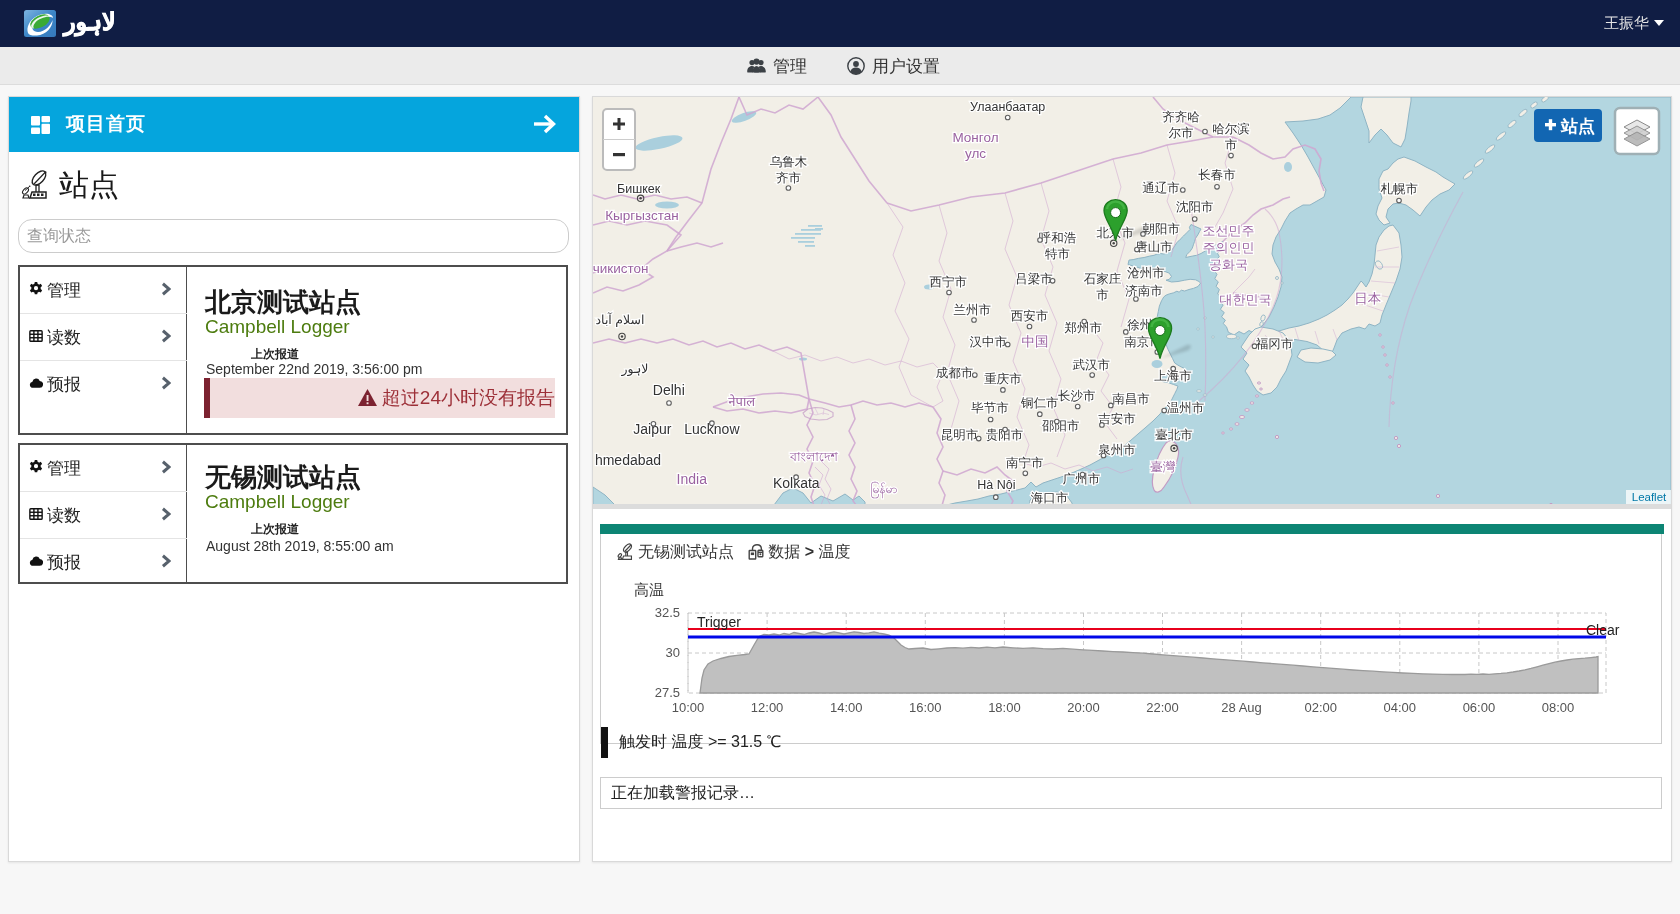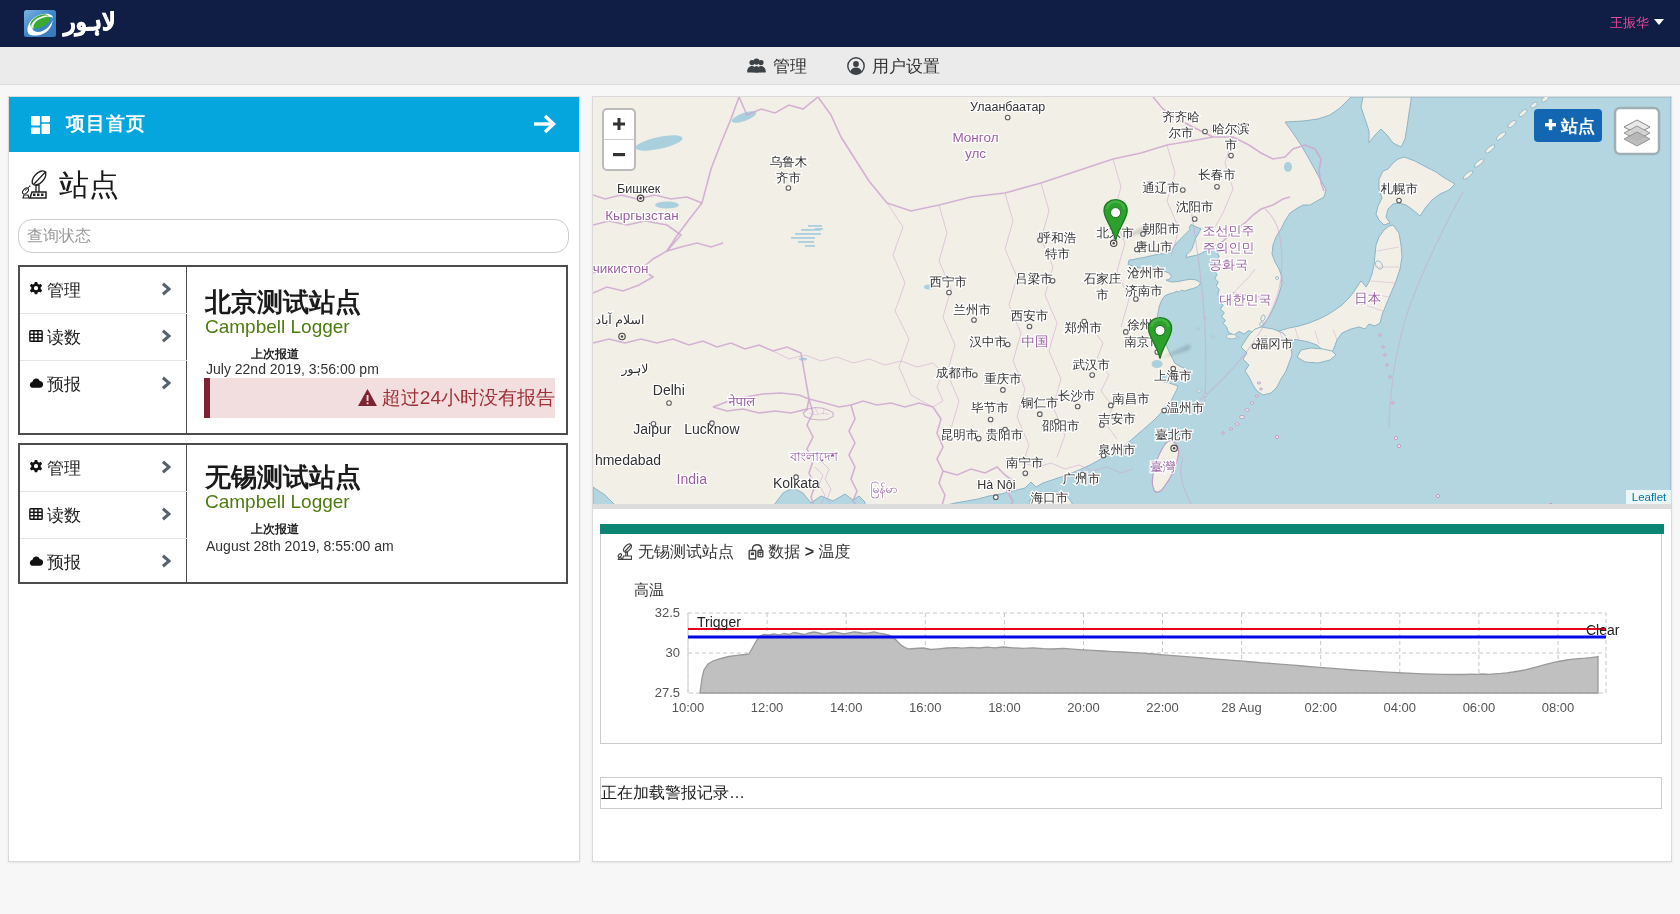--- a/index.html
+++ b/index.html
@@ -2,21 +2,21 @@
 <html lang="zh"><head>
 <meta charset="utf-8">
 <style>
   * { margin:0; padding:0; box-sizing:border-box; }
   html,body { width:1680px; height:914px; font-family:"Liberation Sans",sans-serif; background:#f7f7f7; overflow:hidden; position:relative; }
   .abs { position:absolute; }
   
   #topbar { left:0; top:0; width:1680px; height:47px; background:#101d44; }
   #logo { left:24px; top:10px; }
   #brand { left:64px; top:8px; color:#fff; font-size:24px; font-weight:900; letter-spacing:7px; -webkit-text-stroke:0.7px #fff; }
-  #user { right:16px; top:14px; color:#ec4899; font-size:13px; }
+  #user { right:16px; top:14px; color:#e5e5e5; font-size:15px; }
   #user .caret { display:inline-block; width:0; height:0; border-left:5px solid transparent; border-right:5px solid transparent; border-top:6px solid #fff; margin-left:5px; vertical-align:2px;}
   
   #nav2 { left:0; top:47px; width:1680px; height:38px; background:#ebebeb; border-bottom:1px solid #dcdcdc; }
   #nav2 .items { position:absolute; left:0; top:0; width:1680px; height:38px; font-size:17px; color:#333; }
   #nav2 .it { position:absolute; top:0; height:38px; display:flex; align-items:center; gap:7px; }
   
   #lpanel { left:8px; top:96px; width:572px; height:766px; background:#fff; border:1px solid #d9d9d9; box-shadow:0 1px 2px rgba(0,0,0,.08); }
   #lhead { left:0; top:0; width:570px; height:55px; background:#05a5dd; color:#fff;font-weight:bold; }
   #lhead .ttl { position:absolute; left:57px; top:14px; font-size:19px; letter-spacing:1px; }
   #sitehdr { left:12px; top:72px; }
@@ -37,21 +37,21 @@
   
   #rpanel { left:592px; top:96px; width:1080px; height:766px; background:#fff; border:1px solid #d9d9d9; box-shadow:0 1px 2px rgba(0,0,0,.08); }
   #mapbox { left:0px; top:0px; width:1078px; height:412px; overflow:hidden; background:#f2efe7; }
   #chartpanel { left:7px; top:427px; width:1062px; height:220px; border:1px solid #ccc; background:#fff; }
   #tealbar { left:-1px; top:-1px; width:1064px; height:10px; background:#0d8574; }
   #crumb { left:16px; top:17px; font-size:16px; color:#333; }
   #hightemp { left:33px; top:56px; font-size:15px; color:#333; }
   #triglegend { left:-1px; top:202px; width:1064px; height:31px; }
   #triglegend .bar { position:absolute; left:1px; top:0; width:7px; height:31px; background:#111; }
   #triglegend .txt { position:absolute; left:19px; top:5px; font-size:16px; color:#222; }
-  #loadbox { left:7px; top:680px; width:1062px; height:32px; border:1px solid #ccc; background:#fff; font-size:16px; color:#222; line-height:30px; }
+  #loadbox { left:7px; top:680px; width:1062px; height:32px; border:1px solid #ccc; background:#fff; font-size:16px; color:#222; line-height:30px; padding-left:10px; }
 </style>
 </head>
 <body>
 
   <div class="abs" id="topbar">
     <svg class="abs" id="logo" width="32" height="27" viewBox="0 0 32 27">
       <defs>
         <linearGradient id="lg" x1="0" y1="0" x2="1" y2="1">
         <stop offset="0" stop-color="#7db4e0"></stop>
           <stop offset="0.5" stop-color="#3c86c8"></stop>
@@ -155,21 +155,21 @@
           </svg>
           <span class="lbl">预报</span>
           <svg class="chev" width="10" height="14" viewBox="0 0 11 16">
             <polyline points="2,2 9,8 2,14" fill="none" stroke="#57616c" stroke-width="3.4"></polyline>
           </svg>
         </div>
       </div>
       <div class="ctitle" style="top:18px">北京测试站点</div>
       <div class="clogger" style="top:49px">Campbell Logger</div>
       <div class="clast" style="top:79px">上次报道</div>
-      <div class="cdate" style="top:94px">July 22nd 2019, 3:56:00 pm</div>
+      <div class="cdate" style="top:94px">September 22nd 2019, 3:56:00 pm</div>
       <div class="calert">
         <svg style="vertical-align:-2px" width="19" height="17" viewBox="0 0 19 17" fill="#7c2230">
           <path d="M9.5 0 L19 17 L0 17 Z"></path>
           <rect x="8.6" y="6" width="1.9" height="6" fill="#f2dede"></rect>
           <rect x="8.6" y="13.3" width="1.9" height="1.9" fill="#f2dede"></rect>
         </svg>
         超过24小时没有报告
       </div>
     </div>
 
@@ -537,15 +537,19 @@
           <text x="798.8" y="109" font-size="13" fill="#545454" text-anchor="middle" font-family="Liberation Sans,sans-serif">04:00</text>
           <text x="877.9" y="109" font-size="13" fill="#545454" text-anchor="middle" font-family="Liberation Sans,sans-serif">06:00</text>
           <text x="957.0" y="109" font-size="13" fill="#545454" text-anchor="middle" font-family="Liberation Sans,sans-serif">08:00</text>
           <path d="M99,90 L101,75 L103,67 L107,61 L112,58 L120,55.5 L128,53.5 L136,52.3 L144,51.5 L148,51 L153,42 L158,33.5 L163,31.5 L168,32 L173,31 L178,32 L183,30.5 L188,31.5 L193,29.5 L198,30.5 L203,31.5 L208,30 L213,29 L218,30 L223,31.3 L228,30 L233,28.8 L238,29.8 L243,31 L248,29.8 L253,28.8 L258,29.5 L263,30.5 L268,29.8 L273,28.8 L278,30.2 L283,31 L288,32.2 L293,35 L296,38 L300,42 L304,44.5 L308,46 L314,45.5 L322,45 L330,46.5 L338,45.8 L346,45 L354,44.6 L362,45.2 L370,44.4 L378,45 L386,44.2 L394,44.8 L402,44 L412,44.8 L422,45.4 L432,44.8 L442,45.6 L452,46 L462,45.4 L472,46.2 L482,46.8 L492,47.4 L502,48 L512,48.6 L522,49 L532,49.6 L542,50.2 L552,51 L562,51.8 L572,52.6 L582,53.4 L592,54.2 L602,55 L612,55.8 L622,56.6 L632,57.4 L642,58.2 L652,59 L662,59.8 L672,60.6 L682,61.4 L692,62.2 L702,63 L712,63.8 L722,64.6 L732,65.4 L742,66.2 L752,67 L762,67.6 L772,68.2 L782,68.8 L792,69.4 L802,70 L812,70.4 L822,70.8 L832,71.1 L842,71.3 L852,71.5 L858,71.3 L864,71.5 L870,71.2 L876,71.4 L882,71 L888,71.3 L894,70.8 L900,70.4 L906,69.8 L912,69 L918,68 L924,66.8 L930,65.4 L936,63.8 L942,62.2 L948,60.6 L954,59.2 L960,58 L966,57 L972,56.2 L978,55.6 L984,55.2 L990,54.6 L995,54 L997,53.6 L997,90 Z" fill="#c0c0c0" stroke="#9a9a9a" stroke-width="1.3"></path>
           <line x1="87" y1="26.0" x2="1005" y2="26.0" stroke="#e8001c" stroke-width="2"></line>
           <line x1="87" y1="34.0" x2="1005" y2="34.0" stroke="#0008e8" stroke-width="3"></line>
           <text x="96" y="24" font-size="14" fill="#222" font-family="Liberation Sans,sans-serif">Trigger</text>
           <text x="985" y="32" font-size="14" fill="#222" font-family="Liberation Sans,sans-serif">Clear</text>
         </svg>
       </div>
+      <div class="abs" id="triglegend">
+        <div class="bar"></div>
+        <div class="txt">触发时 温度 &gt;= 31.5 ℃</div>
+      </div>
     </div>
     <div class="abs" id="loadbox">正在加载警报记录…</div>
   </div>
 
 </body></html>

